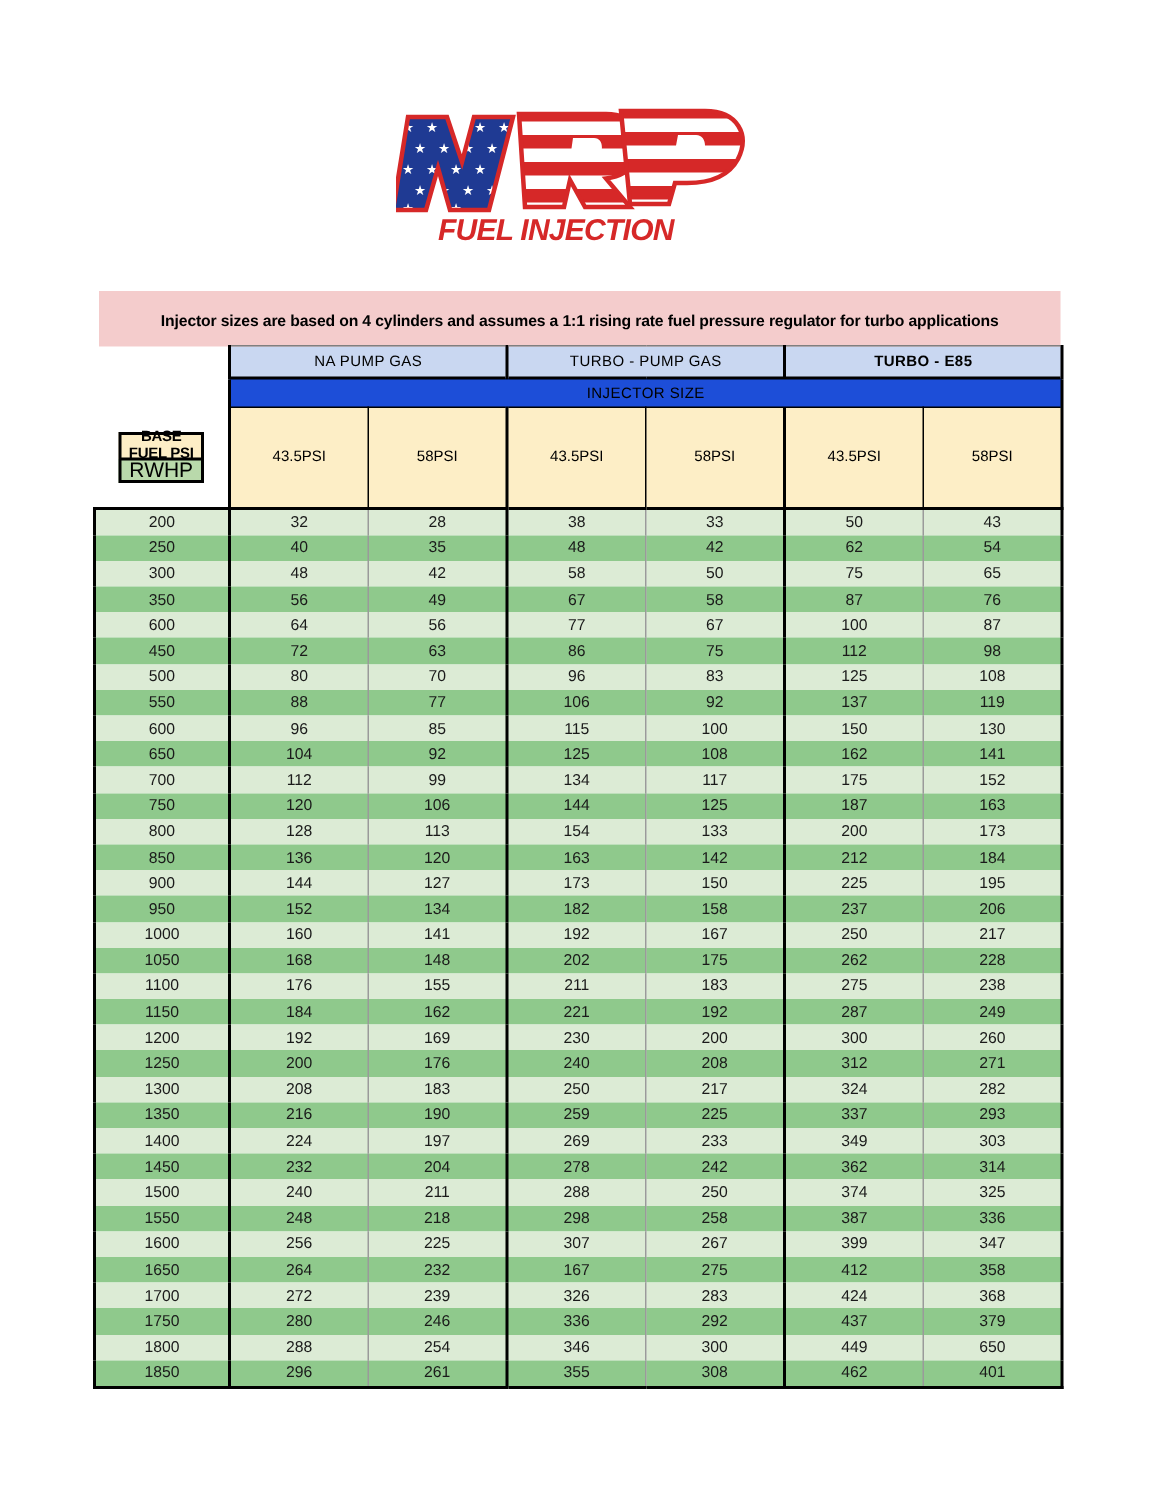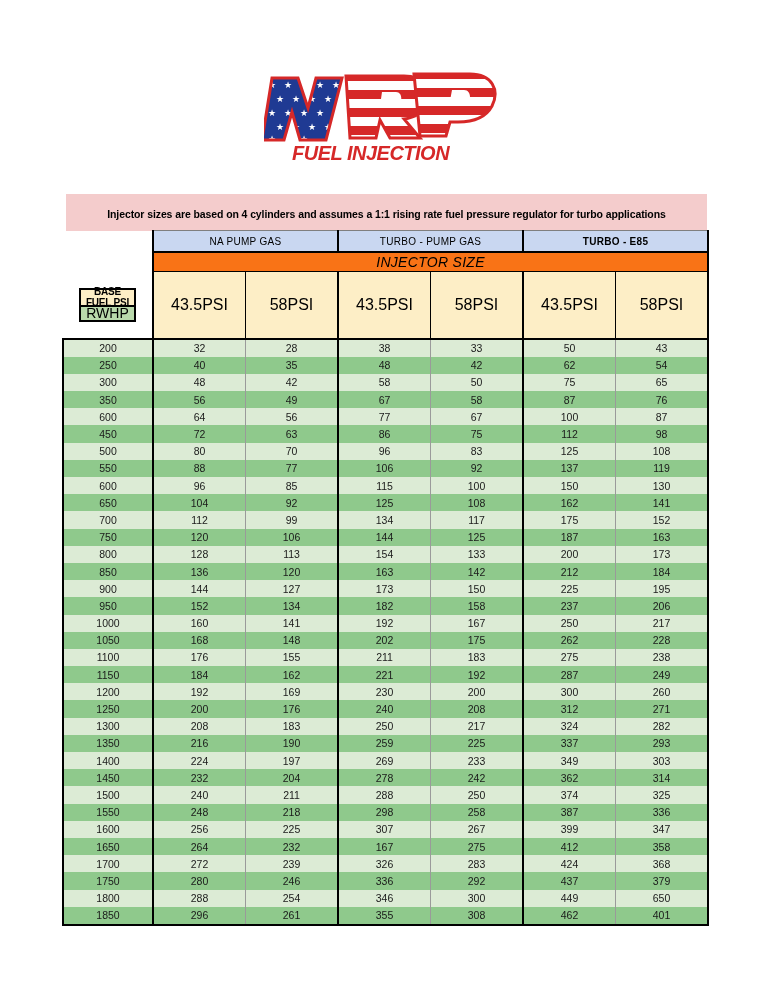--- a/index.html
+++ b/index.html
@@ -93,29 +93,28 @@
     letter-spacing: 0.3px;
     color: #000000;
     border: 1px solid #7f7f7f;
     border-bottom: 1px solid #595959;
   }
   .group-head.thick-l { border-left: 2px solid #000000; }
   .group-head.thick-r { border-right: 2px solid #000000; font-weight: bold; }
 
   
   .band-head {
-    background: #f97316;
+    background: #1d4ed8;
     height: 18px;
-    font-size: 14px;
+    font-size: 10px;
     font-weight: bold;
     letter-spacing: 0.3px;
     color: #000000;
     border: 2px solid #000000;
     border-bottom: 1px solid #000000;
-    font-style: italic;
   }
 
   
   .basefuel {
     background: #fdeec6;
     height: 18px;
     font-size: 10px;
     font-weight: bold;
     color: #000000;
     border: 2px solid #000000;
@@ -129,21 +128,21 @@
     font-size: 14px;
     color: #000000;
     border: 2px solid #000000;
     border-top: 1px solid #000000;
   }
 
   
   .psi-head {
     background: #fdeec6;
     height: 34px;
-    font-size: 16px;
+    font-size: 10px;
     font-weight: bold;
     color: #000000;
     border: 1px solid #000000;
     border-top: none;
   }
   .psi-head.thick-l { border-left: 2px solid #000000; }
   .psi-head.thick-r { border-right: 2px solid #000000; }
   .psi-head.row-bottom { border-bottom: 2px solid #000000; }
 
   

